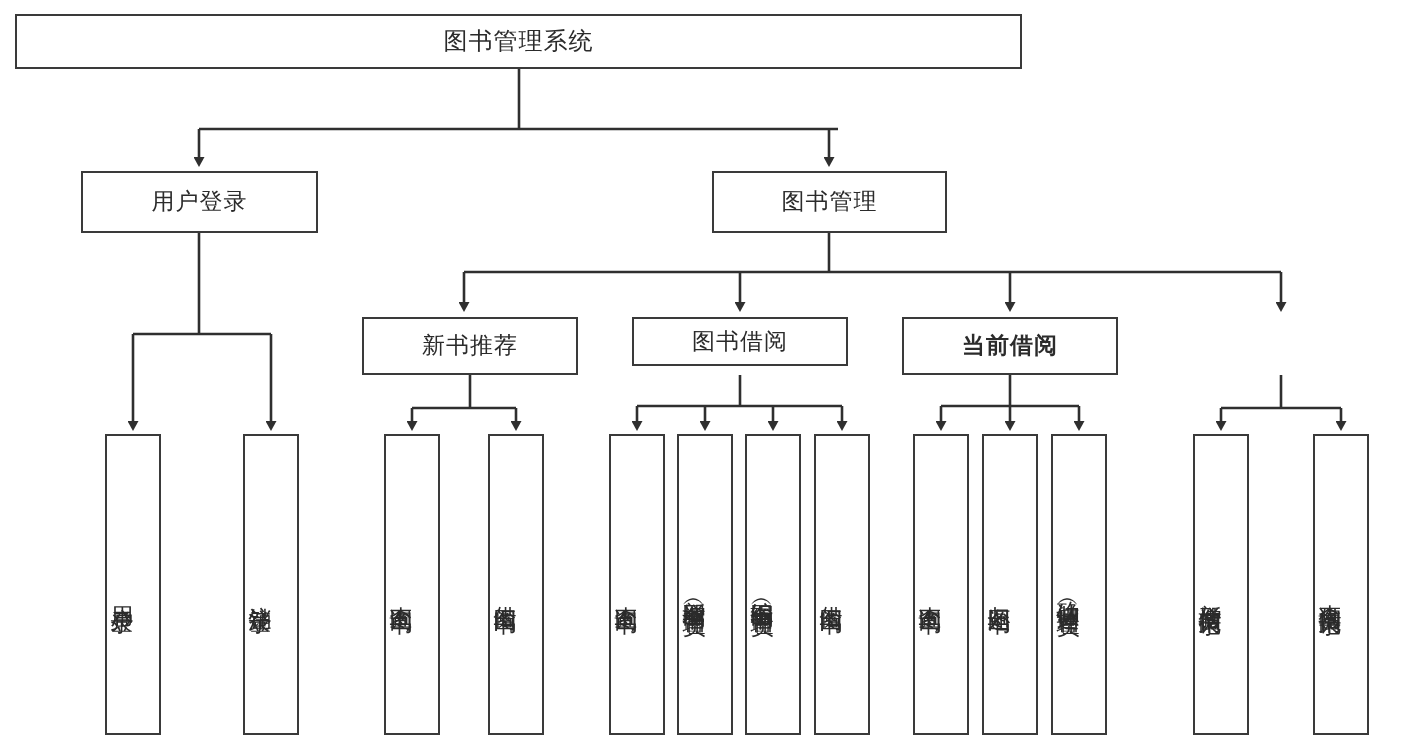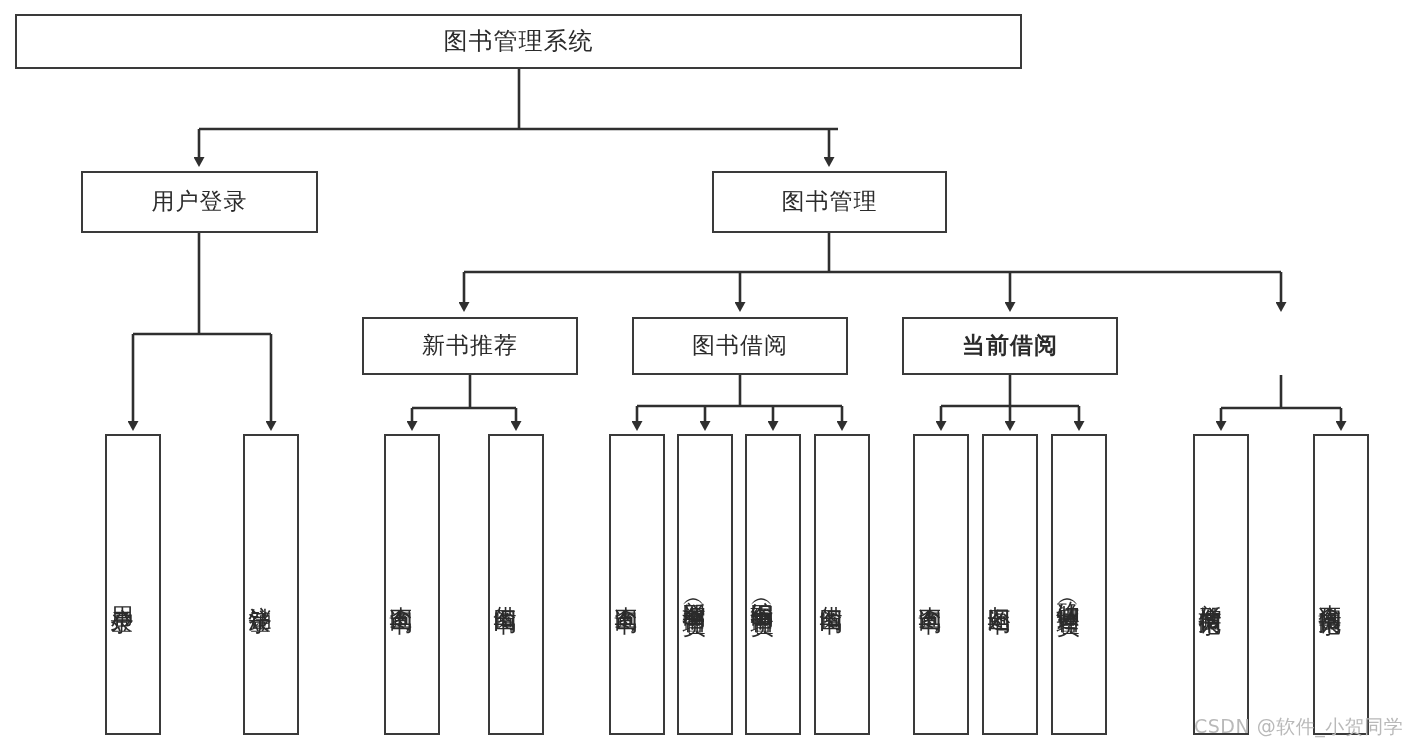--- a/index.html
+++ b/index.html
@@ -127,21 +127,21 @@
   <div class="node node-h" style="left:81px; top:171px; width:237px; height:62px;">
     <span class="label">用户登录</span>
   </div>
   <div class="node node-h" style="left:712px; top:171px; width:235px; height:62px;align-items:center;">
     <span class="label">图书管理</span>
   </div>
 
   <div class="node node-h" style="left:362px; top:317px; width:216px; height:58px;">
     <span class="label">新书推荐</span>
   </div>
-  <div class="node node-h" style="left:632px; top:317px; width:216px; height:58px;">
+  <div class="node node-h" style="left:632px; top:317px; width:216px; height:49px;">
     <span class="label">图书借阅</span>
   </div>
   <div class="node node-h" style="left:902px; top:317px; width:216px; height:58px;font-weight:bold;">
     <span class="label">当前借阅</span>
   </div>
 
   <div class="node node-v" style="left:105px; top:434px; width:56px; height:301px;">
     <span class="label">用户登录</span>
   </div>
   <div class="node node-v" style="left:243px; top:434px; width:56px; height:301px;">
@@ -178,15 +178,14 @@
     <span class="label">确认归还（管理员）</span>
   </div>
 
   <div class="node node-v" style="left:1193px; top:434px; width:56px; height:301px;">
     <span class="label">新增借阅记录</span>
   </div>
   <div class="node node-v" style="left:1313px; top:434px; width:56px; height:301px;">
     <span class="label">查询借阅记录</span>
   </div>
 
-  <div class="watermark" style="left:1194px; top:714px;">CSDN @软件_小贺同学</div>
 
 </div>
 
 </body></html>

